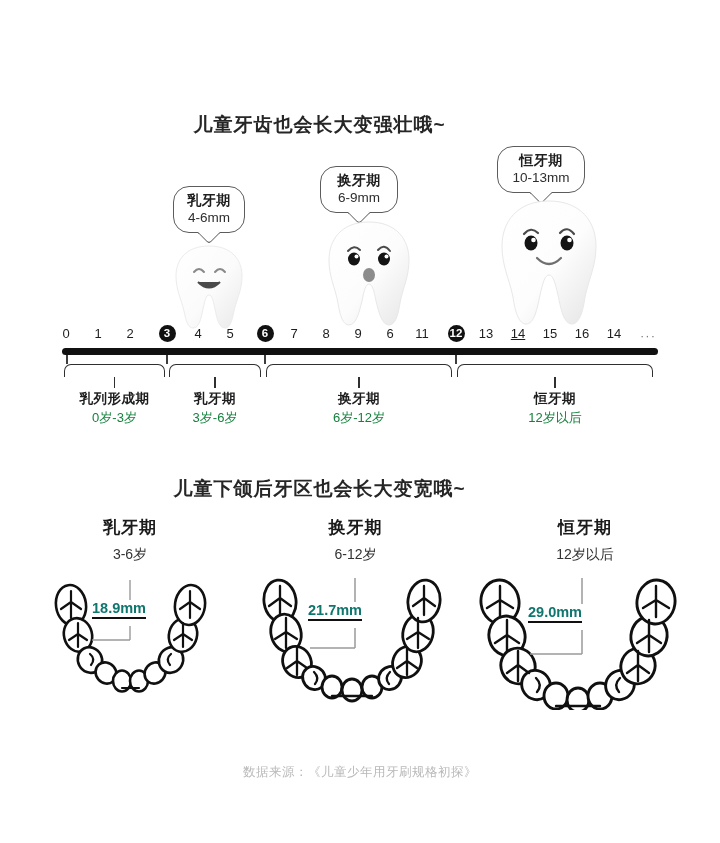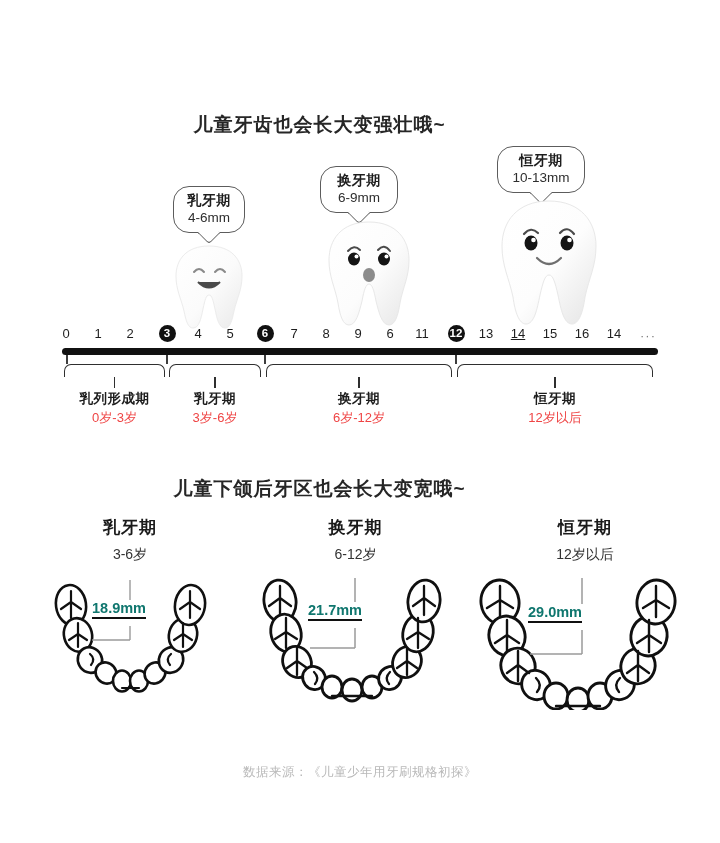--- a/index.html
+++ b/index.html
@@ -155,21 +155,21 @@
     font-weight: bold;
     color: #1d1d1d;
     letter-spacing: 0.5px;
   }
   .stage .s-range {
     position: absolute;
     top: 45px;
     width: 100%;
     text-align: center;
     font-size: 13px;
-    color: #ef4444;
+    color: #15803d;
   }
 
   
   #jaws { position: absolute; left: 0; top: 516px; width: 720px; height: 220px; }
   .jaw-col { position: absolute; top: 0; text-align: center; }
   .jaw-title {
     font-size: 17px;
     font-weight: bold;
     color: #1a1a1a;
     letter-spacing: 1px;

